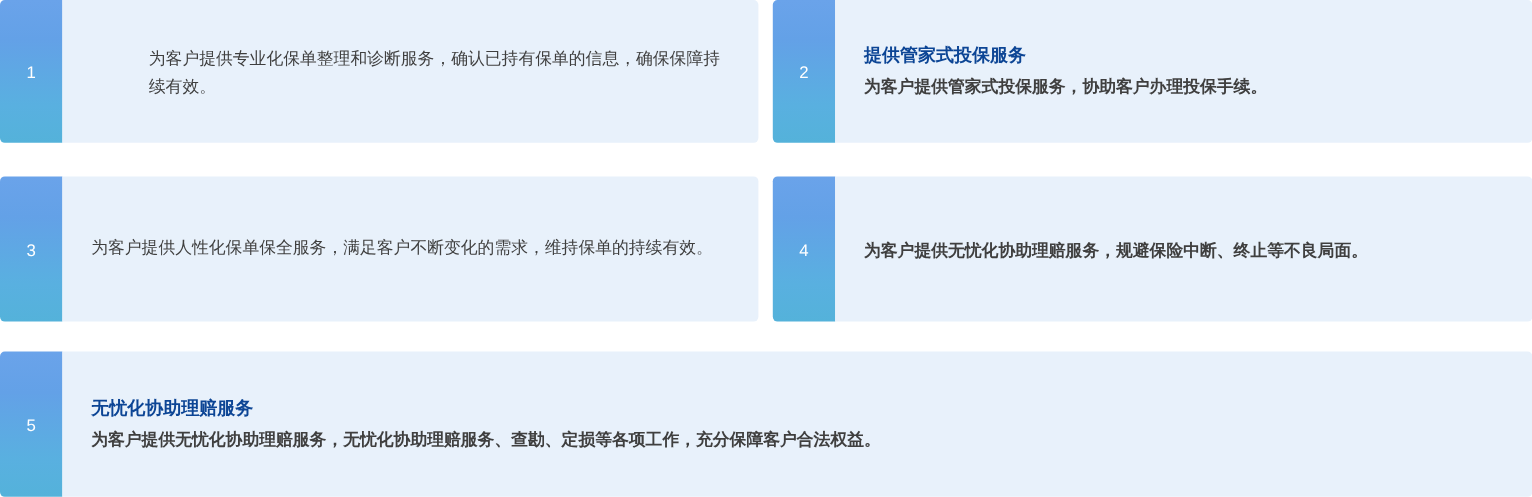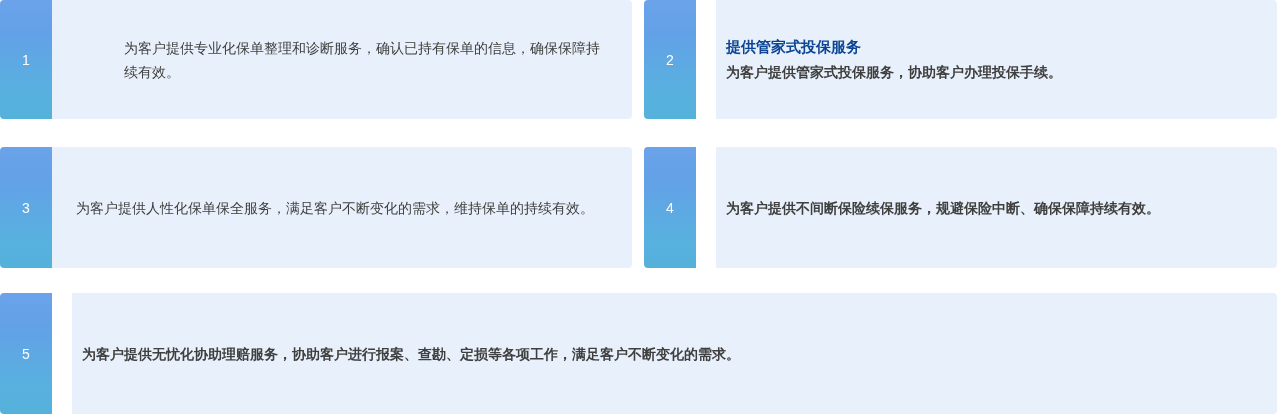--- a/index.html
+++ b/index.html
@@ -72,27 +72,27 @@
   }
 
   
   #card-1 { left: 0px;   top: 0px;   width: 632px; height: 119px; }
   #card-2 { left: 644px; top: 0px;   width: 633px; height: 119px; }
   #card-3 { left: 0px;   top: 147px; width: 632px; height: 121px; }
   #card-4 { left: 644px; top: 147px; width: 633px; height: 121px; }
   #card-5 { left: 0px;   top: 293px; width: 1277px; height: 121px; }
 
   #card-1 .card-desc { max-width: 530px; margin-left: 48px; }
-  #card-3 .card-desc { max-width: 540px; }
+  #card-3 .card-desc { max-width: 540px; font-family: Liberation Serif, serif; }
   #card-2 .card-desc,
   #card-4 .card-desc,
   #card-5 .card-desc { white-space: nowrap; font-weight: bold; }
 
   
-  #card-2 .body, #card-4 .body, #card-5 .body { padding-left: 10px; margin-left: 20px; }
+  #card-2 .body, #card-4 .body, #card-5 .body { padding-left: 24px; }
 </style>
 </head>
 <body>
 
 <div class="board">
 
   <div class="card" id="card-1">
     <div class="badge">1</div>
     <div class="body">
       <div class="card-desc">为客户提供专业化保单整理和诊断服务，确认已持有保单的信息，确保保障持续有效。</div>
@@ -110,24 +110,25 @@
   <div class="card" id="card-3">
     <div class="badge">3</div>
     <div class="body">
       <div class="card-desc">为客户提供人性化保单保全服务，满足客户不断变化的需求，维持保单的持续有效。</div>
     </div>
   </div>
 
   <div class="card" id="card-4">
     <div class="badge">4</div>
     <div class="body">
-      <div class="card-desc">为客户提供不间断保险续保服务，规避保险中断、确保保障持续有效。</div>
+      <div class="card-desc">为客户提供无忧化协助理赔服务，规避保险中断、终止等不良局面。</div>
     </div>
   </div>
 
   <div class="card" id="card-5">
     <div class="badge">5</div>
     <div class="body">
-      <div class="card-desc">为客户提供无忧化协助理赔服务，协助客户进行报案、查勘、定损等各项工作，满足客户不断变化的需求。</div>
+      <div class="card-title">无忧化协助理赔服务</div>
+      <div class="card-desc">为客户提供无忧化协助理赔服务，无忧化协助理赔服务、查勘、定损等各项工作，充分保障客户合法权益。</div>
     </div>
   </div>
 
 </div>
 
 </body></html>

